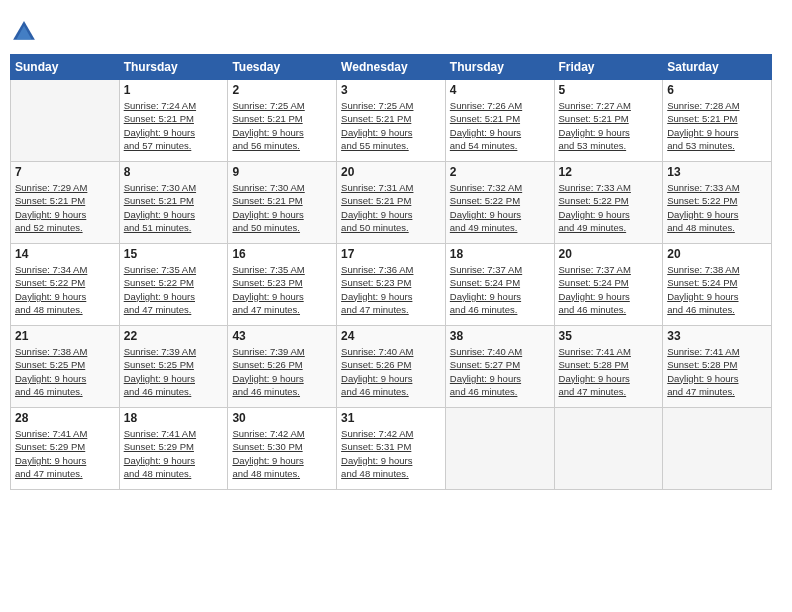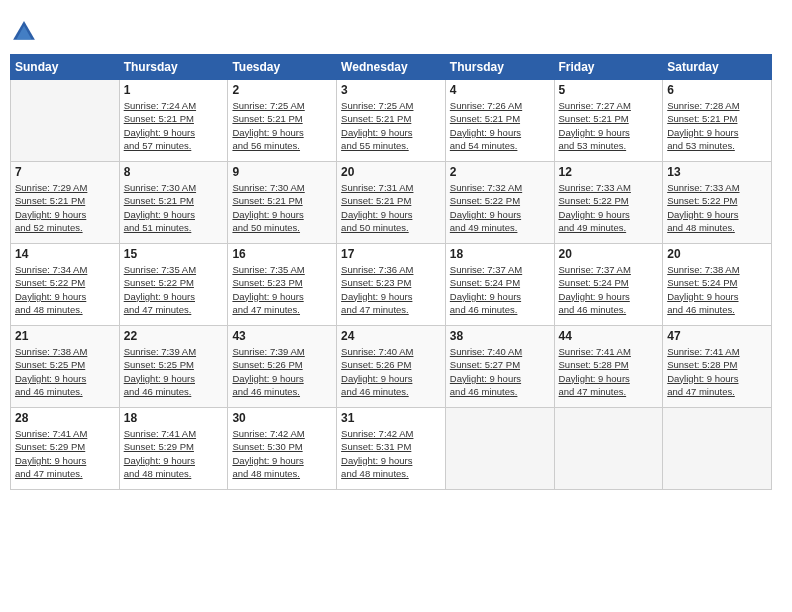--- a/index.html
+++ b/index.html
@@ -235,25 +235,25 @@
           </td>
           <td>
             <span class="day-number">24</span>
             <div class="day-info">Sunrise: 7:40 AM<br>Sunset: 5:26 PM<br>Daylight: 9 hours<br>and 46 minutes.</div>
           </td>
           <td>
             <span class="day-number">38</span>
             <div class="day-info">Sunrise: 7:40 AM<br>Sunset: 5:27 PM<br>Daylight: 9 hours<br>and 46 minutes.</div>
           </td>
           <td>
-            <span class="day-number">44</span>
+            <span class="day-number">35</span>
             <div class="day-info">Sunrise: 7:41 AM<br>Sunset: 5:28 PM<br>Daylight: 9 hours<br>and 47 minutes.</div>
           </td>
           <td>
-            <span class="day-number">47</span>
+            <span class="day-number">33</span>
             <div class="day-info">Sunrise: 7:41 AM<br>Sunset: 5:28 PM<br>Daylight: 9 hours<br>and 47 minutes.</div>
           </td>
         </tr>
         <tr class="week-row">
           <td>
             <span class="day-number">28</span>
             <div class="day-info">Sunrise: 7:41 AM<br>Sunset: 5:29 PM<br>Daylight: 9 hours<br>and 47 minutes.</div>
           </td>
           <td>
             <span class="day-number">18</span>

